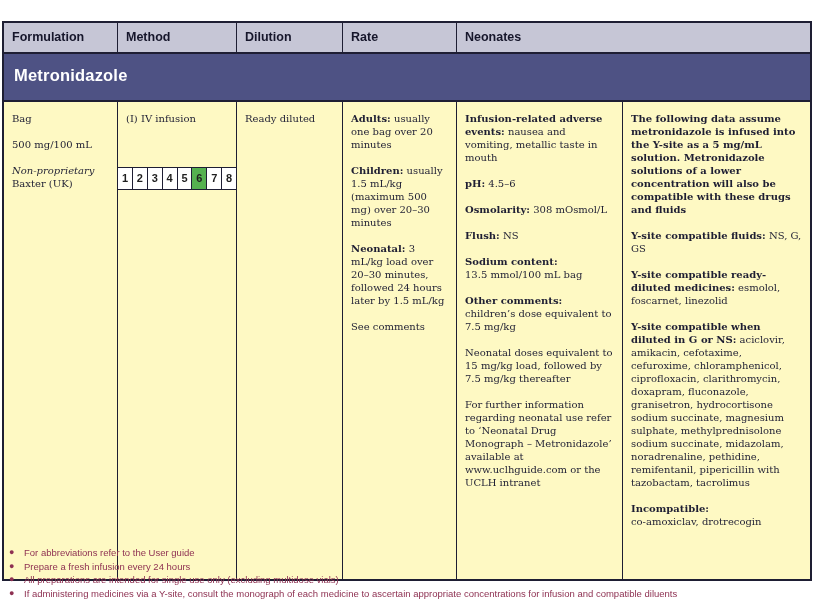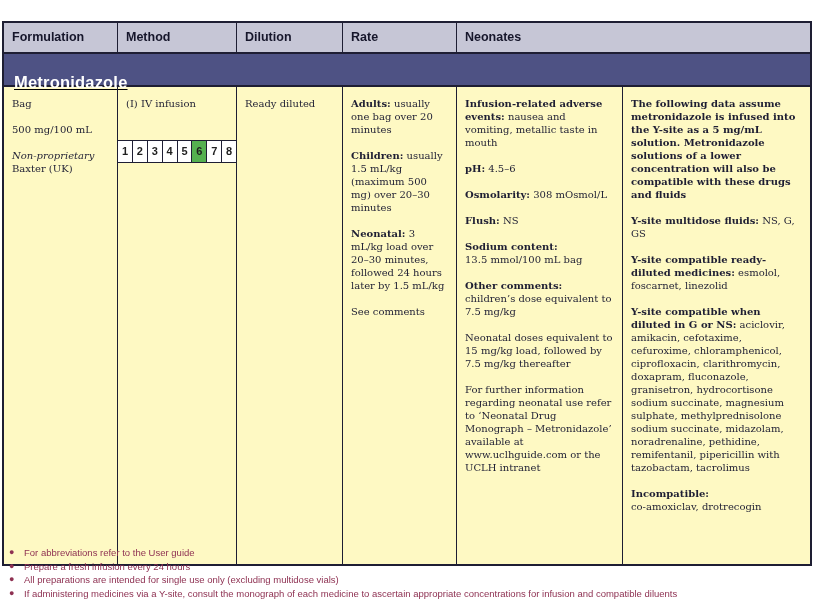--- a/index.html
+++ b/index.html
@@ -21,21 +21,21 @@
     font-weight:bold; font-size:12.5px; color:#16162b;
     border-right:1px solid #1e1e33;
     height:29px;
   }
   .hcell:last-child { border-right:none; }
   .c0 { width:114px; } .c1 { width:119px; } .c2 { width:106px; }
   .c3 { width:114px; } .c4 { width:166px; } .c5 { width:187px; flex:1; }
   
   .drug-band {
     background:#4e5284; border-bottom:2px solid #1e1e33;
-    padding:19px 10px 6px 10px; height:33px;text-decoration:underline;
+    padding:12px 10px 6px 10px; height:48px;
   }
   .drug-band .drug-name {
     font-family:"Liberation Sans", sans-serif;
     font-weight:bold; font-size:16.5px; color:#ffffff;
     letter-spacing:0.2px;
   }
   
   .body-row { display:flex; background:#fef9c3; height:477px; }
   .bcell {
     border-right:1px solid #1e1e33;
@@ -44,21 +44,21 @@
   }
   .bcell:last-child { border-right:none; }
   .para { margin-bottom:13px; }
   .para:last-child { margin-bottom:0; }
   .lbl { font-weight:bold; }
   .lbl-block { display:block; }
   .italic { font-style:italic; }
   .gap-after { margin-bottom:13px; }
   
   .method-cell { padding:0; }
-  .route-line { padding:10px 8px; height:53px; }
+  .route-line { padding:10px 8px; height:65px; }
   .risk-scale {
     display:flex;
     border-top:1px solid #1e1e33; border-bottom:1px solid #1e1e33;
   }
   .scale-box {
     flex:1; background:#ffffff; border-right:1px solid #1e1e33;
     text-align:center; font-family:"Liberation Sans", sans-serif;
     font-weight:bold; font-size:11px; line-height:21px; height:21px;
     color:#1f1f1f;
   }
@@ -135,21 +135,21 @@
       <div class="para"><span class="lbl">Osmolarity:</span> <span>308 mOsmol/L</span></div>
       <div class="para"><span class="lbl">Flush:</span> <span>NS</span></div>
       <div class="para"><span class="lbl lbl-block">Sodium content:</span><span>13.5 mmol/100 mL bag</span></div>
       <div class="para"><span class="lbl lbl-block">Other comments:</span><span>children’s dose equivalent to 7.5 mg/kg</span></div>
       <div class="para"><span>Neonatal doses equivalent to 15 mg/kg load, followed by 7.5 mg/kg thereafter</span></div>
       <div class="para"><span>For further information regarding neonatal use refer to ‘Neonatal Drug Monograph – Metronidazole’ available at www.uclhguide.com or the UCLH intranet</span></div>
     </div>
 
     <div class="bcell c5">
       <div class="para"><span class="lbl">The following data assume metronidazole is infused into the Y-site as a 5 mg/mL solution. Metronidazole solutions of a lower concentration will also be compatible with these drugs and fluids</span></div>
-      <div class="para"><span class="lbl">Y-site multidose fluids:</span> <span>NS, G, GS</span></div>
+      <div class="para"><span class="lbl">Y-site compatible fluids:</span> <span>NS, G, GS</span></div>
       <div class="para"><span class="lbl">Y-site compatible ready-diluted medicines:</span> <span>esmolol, foscarnet, linezolid</span></div>
       <div class="para"><span class="lbl">Y-site compatible when diluted in G or NS:</span> <span>aciclovir, amikacin, cefotaxime, cefuroxime, chloramphenicol, ciprofloxacin, clarithromycin, doxapram, fluconazole, granisetron, hydrocortisone sodium succinate, magnesium sulphate, methylprednisolone sodium succinate, midazolam, noradrenaline, pethidine, remifentanil, pipericillin with tazobactam, tacrolimus</span></div>
       <div class="para"><span class="lbl lbl-block">Incompatible:</span><span>co-amoxiclav, drotrecogin</span></div>
     </div>
 
   </div>
 </div>
 
 <div class="footnotes">
   <div class="footnote">

